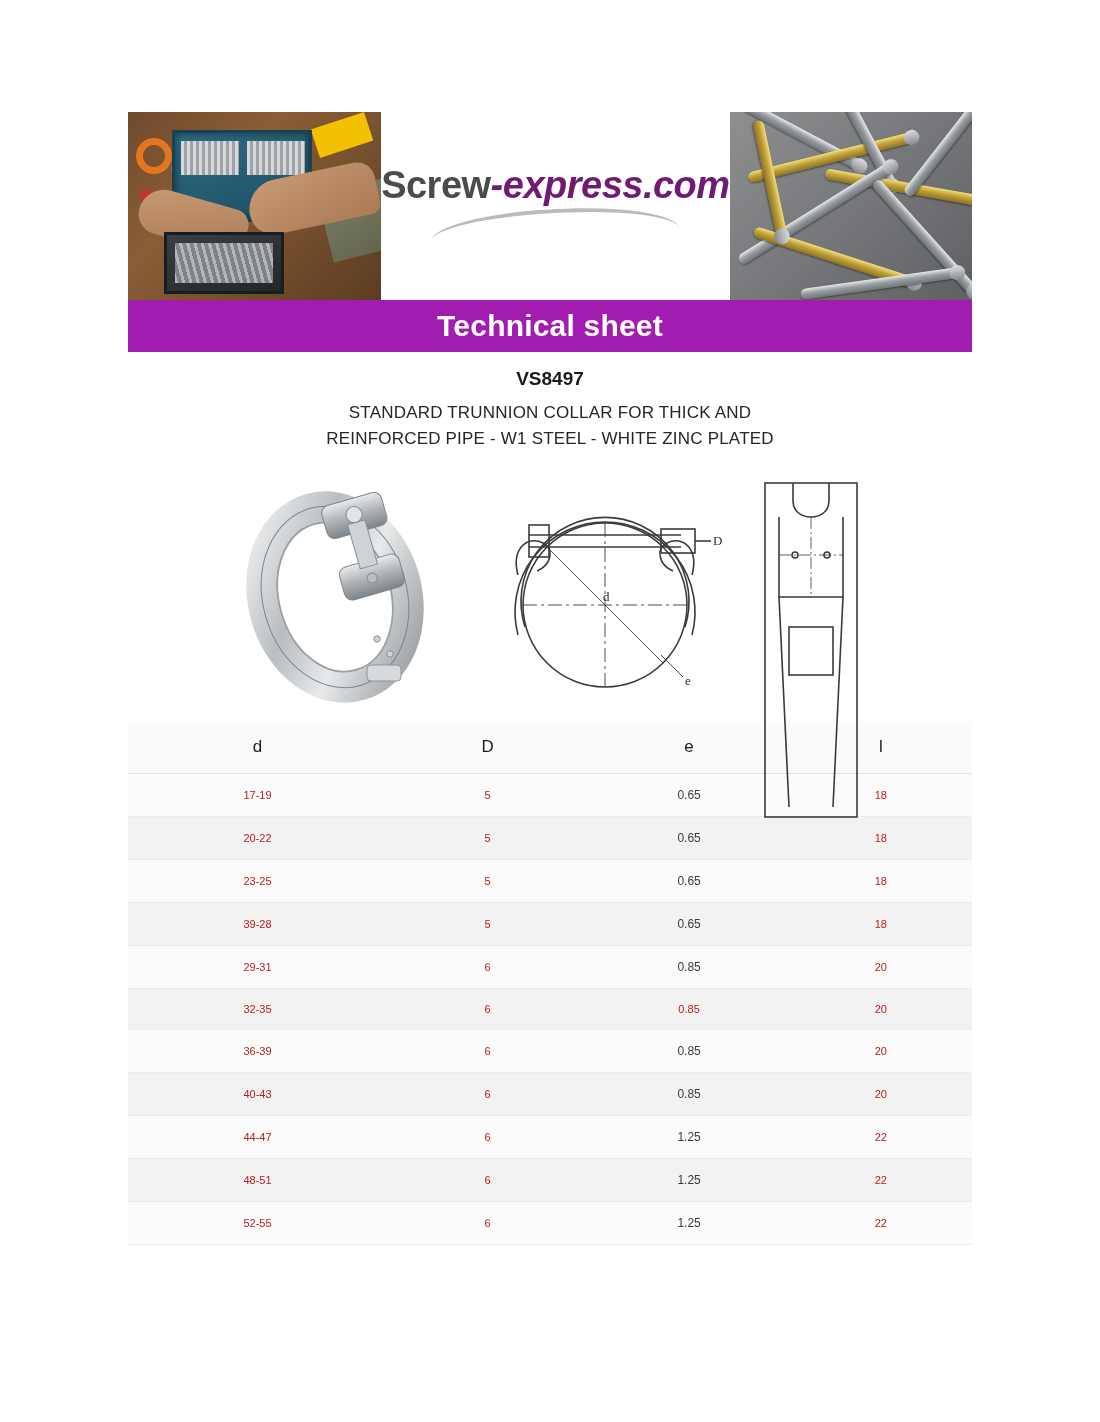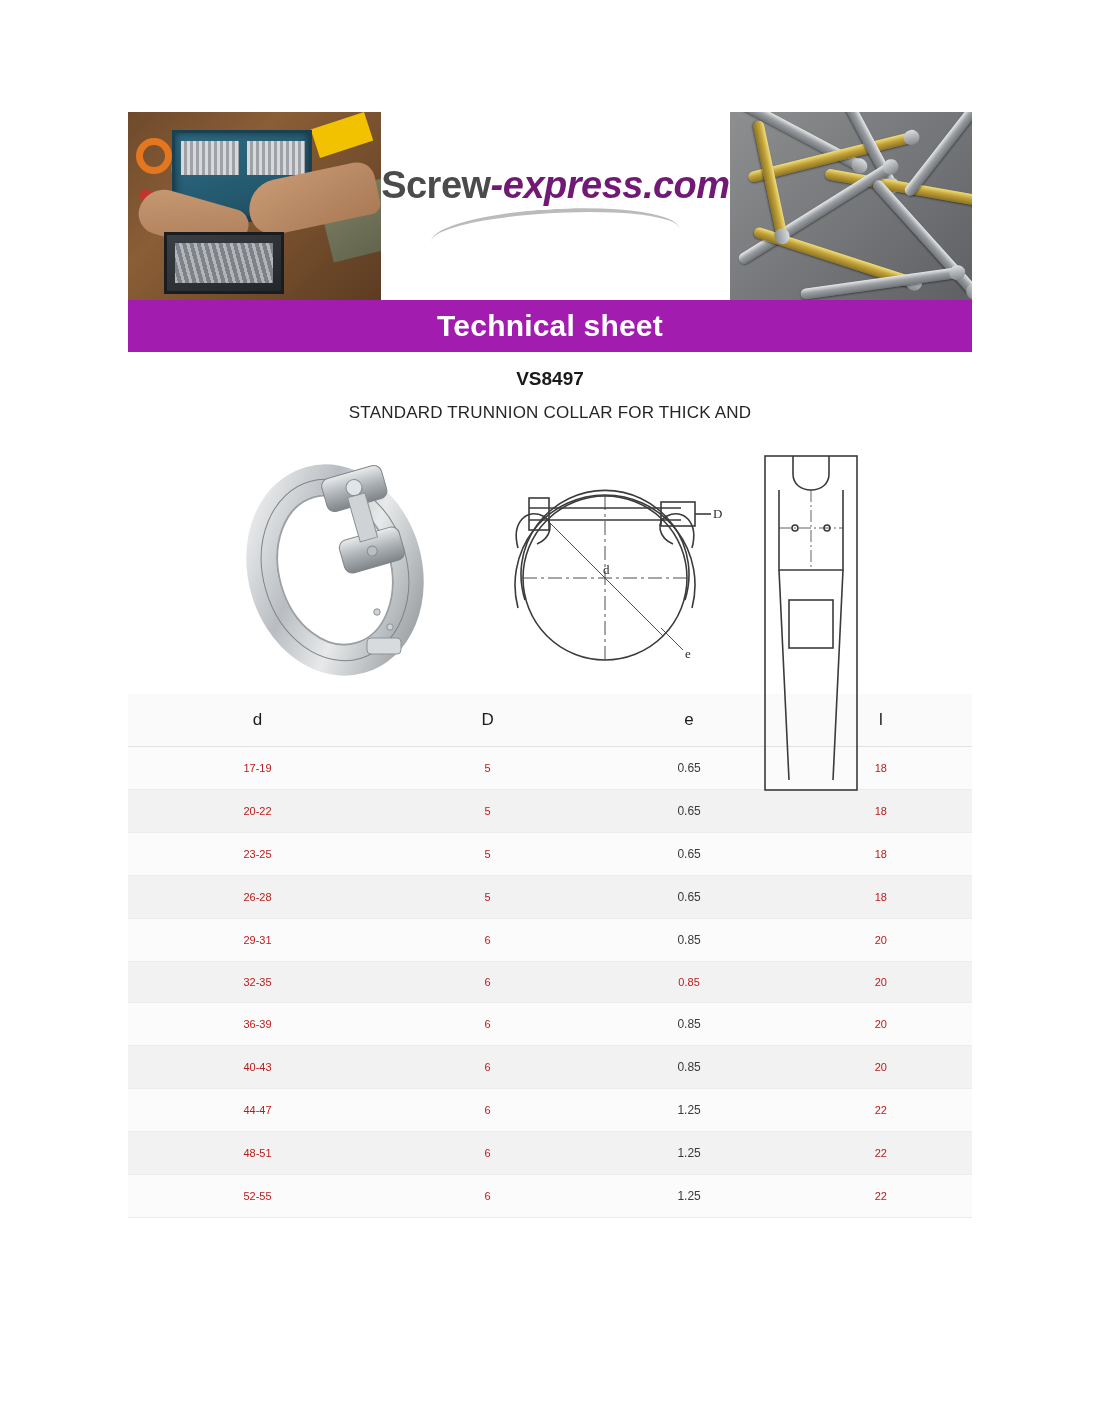--- a/index.html
+++ b/index.html
@@ -284,20 +284,21 @@
     </div>
 
     <div class="titlebar">
       <span class="titlebar-text">Technical sheet</span>
     </div>
 
     <div class="ref">VS8497</div>
 
     <div class="desc">
       <div>STANDARD TRUNNION COLLAR FOR THICK AND</div>
+      <div>REINFORCED PIPE - W1 STEEL - WHITE ZINC PLATED</div>
     </div>
 
     <div class="figures">
 
       <div class="fig fig-photo">
         <svg viewBox="0 0 240 236" width="240" height="236">
           <defs>
             <linearGradient id="steel" x1="0" y1="0" x2="1" y2="1">
               <stop offset="0" stop-color="#f3f4f5"></stop>
               <stop offset="0.35" stop-color="#b9bdc1"></stop>
@@ -405,21 +406,21 @@
           <td class="small">0.65</td>
           <td>18</td>
         </tr>
         <tr>
           <td>23-25</td>
           <td>5</td>
           <td class="small">0.65</td>
           <td>18</td>
         </tr>
         <tr>
-          <td>26-28</td>
+          <td>39-28</td>
           <td>5</td>
           <td class="small">0.65</td>
           <td>18</td>
         </tr>
         <tr>
           <td>29-31</td>
           <td>6</td>
           <td class="small">0.85</td>
           <td>20</td>
         </tr>

